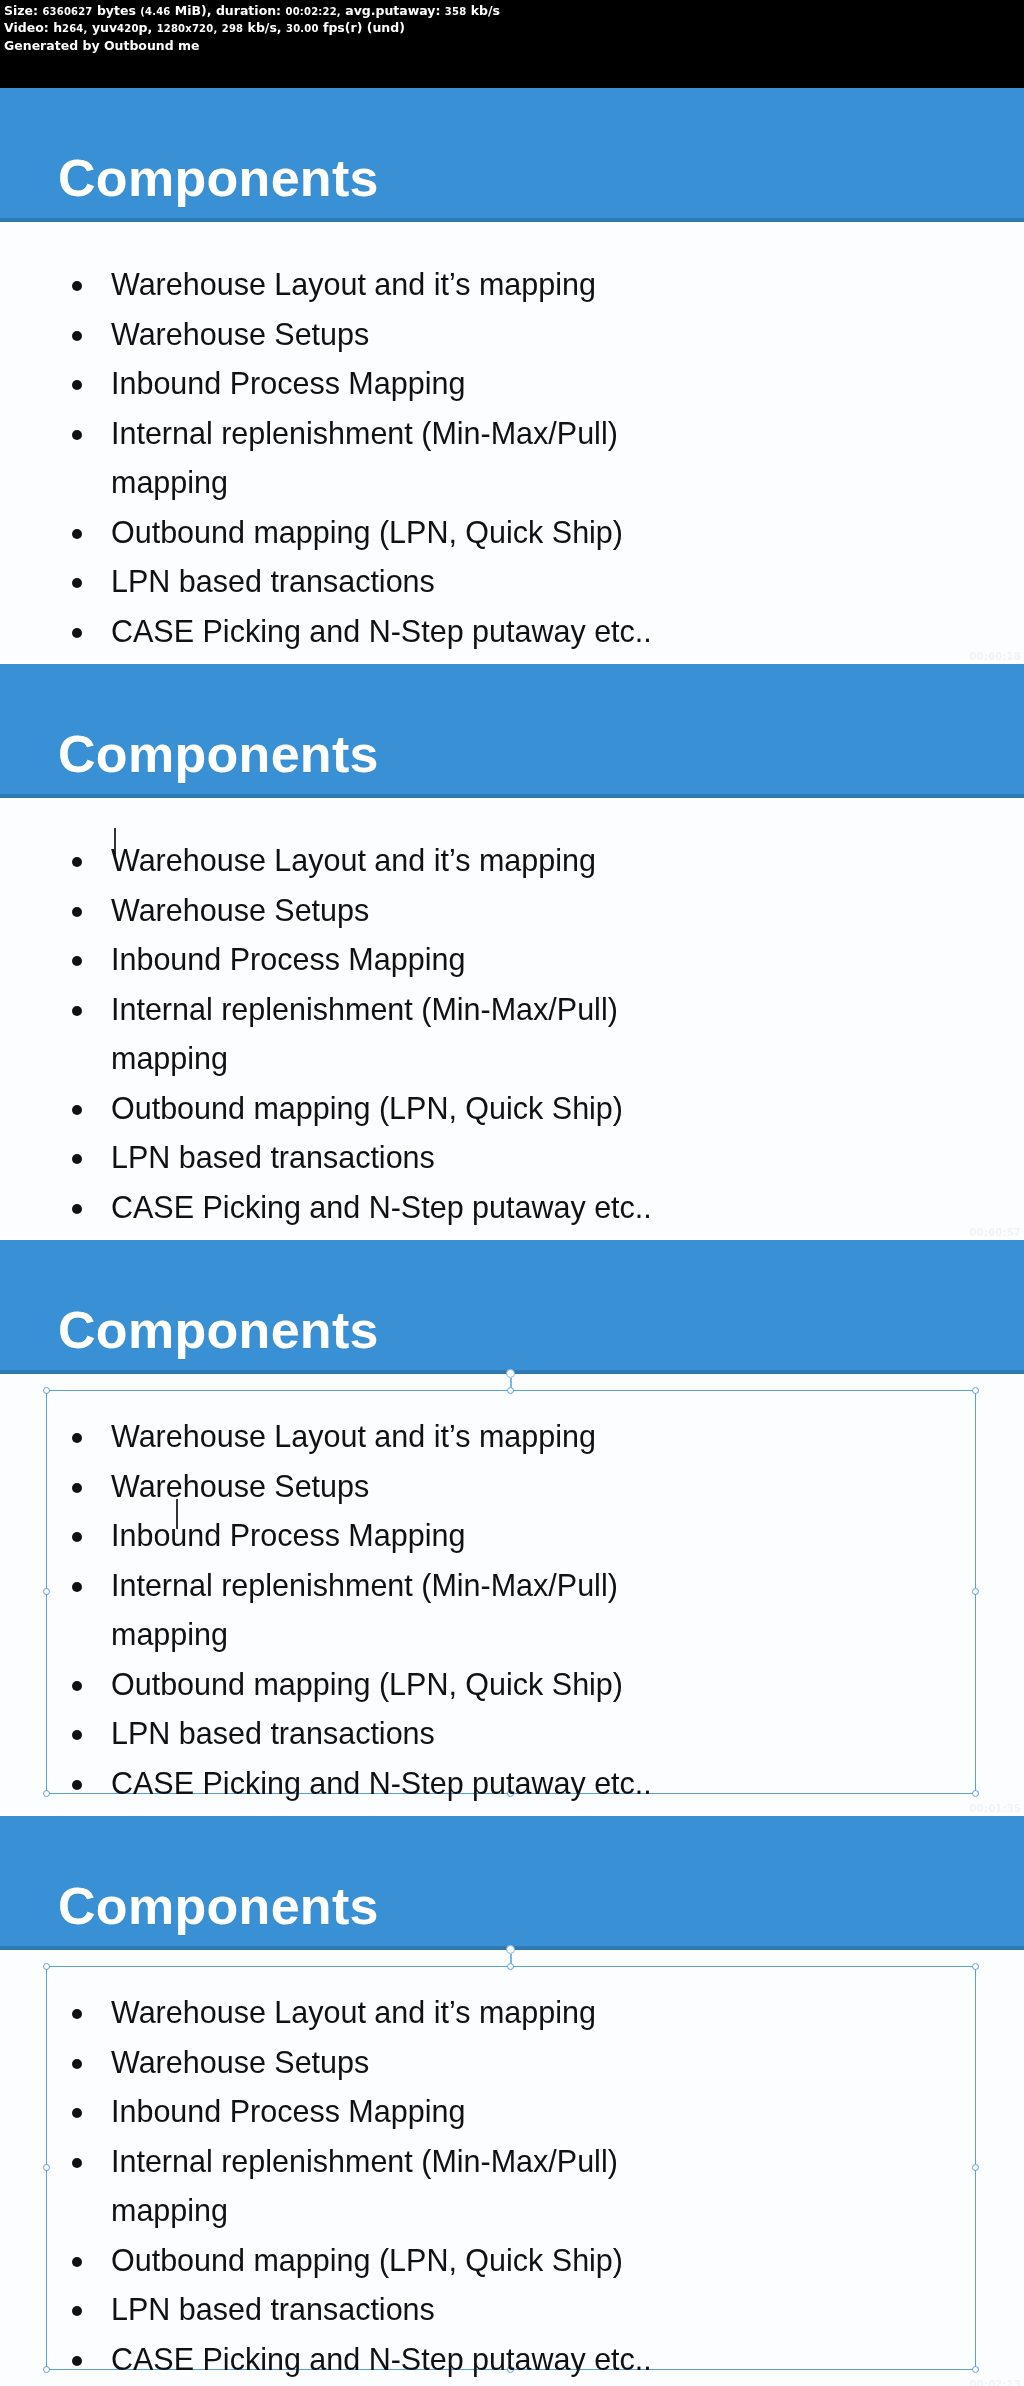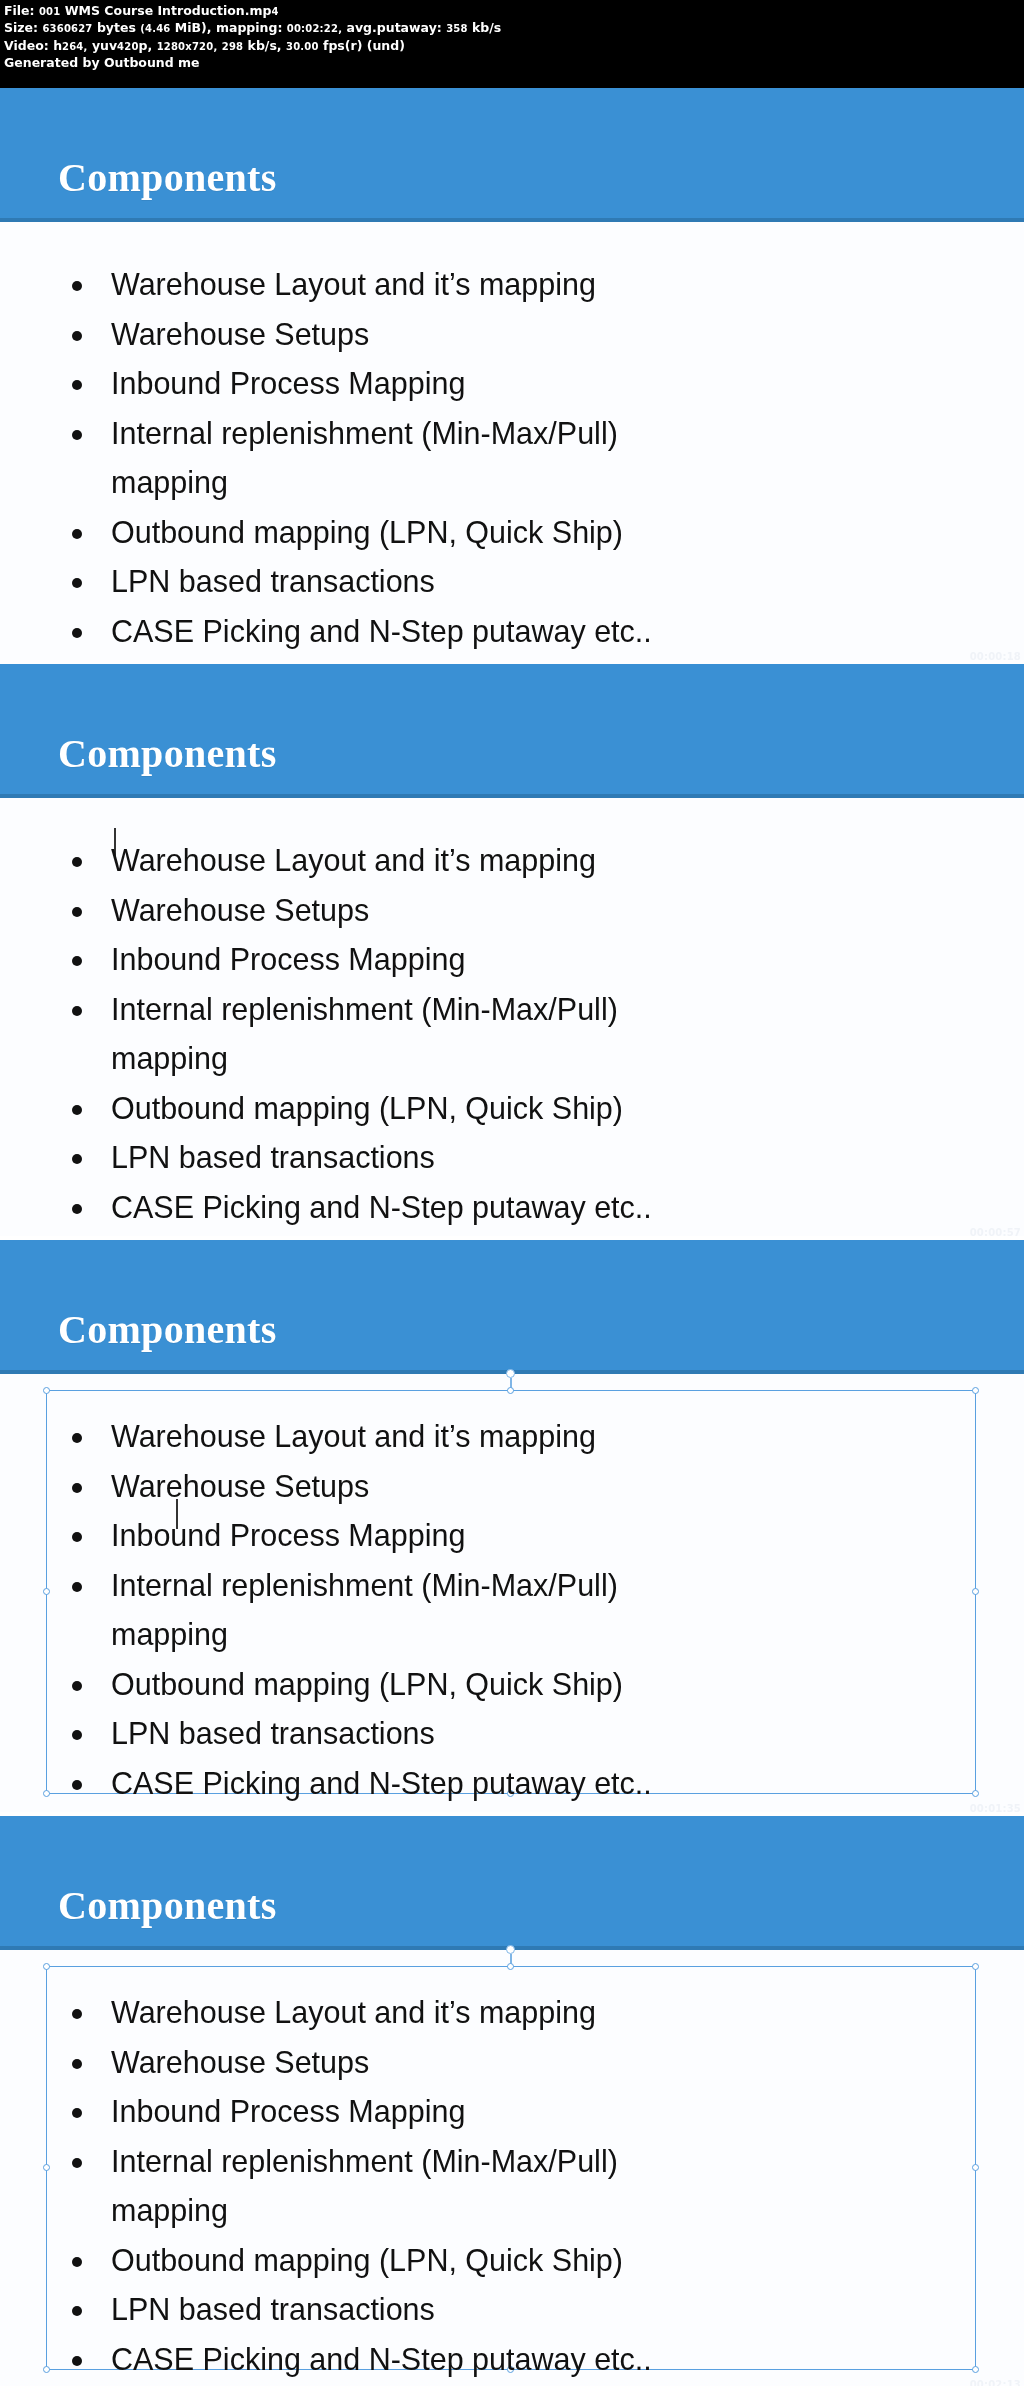--- a/index.html
+++ b/index.html
@@ -60,23 +60,23 @@
     width: 100%;
     height: 134px;
     background: #3a90d4;
     border-bottom: 4px solid #2f7ab4;
   }
   .slide-title {
     position: absolute;
     left: 58px;
     bottom: 14px;
     color: #ffffff;
-    font-family: Liberation Serif, serif;
+    font-family: Liberation Sans, sans-serif;
     font-weight: bold;
-    font-size: 40px;
+    font-size: 52px;
     line-height: 52px;
     letter-spacing: .3px;
     text-shadow: 0 1px 0 rgba(0,0,0,.06);
   }
 
   
   .body-area {
     position: relative;
     width: 100%;
     height: 438px;
@@ -174,31 +174,27 @@
     letter-spacing: .2px;
   }
 </style>
 </head>
 <body>
 
 <div id="page">
 
   <div class="meta">
 
-    <div class="meta-line">
-      <span class="lbl">File:</span>
-      <span class="num">001</span><span class="lbl"> WMS Course Introduction.mp</span><span class="num">4</span>
-    </div>
 
     <div class="meta-line">
       <span class="lbl">Size:</span>
       <span class="num">6360627</span>
       <span class="lbl">bytes</span>
       <span class="num">(4.46</span><span class="lbl"> MiB),</span>
-      <span class="lbl">mapping:</span>
+      <span class="lbl">duration:</span>
       <span class="num">00:02:22,</span>
       <span class="lbl">avg.putaway:</span>
       <span class="num">358</span>
       <span class="lbl">kb/s</span>
     </div>
 
 
     <div class="meta-line">
       <span class="lbl">Video:</span>
       <span class="lbl">h</span><span class="num">264,</span>

